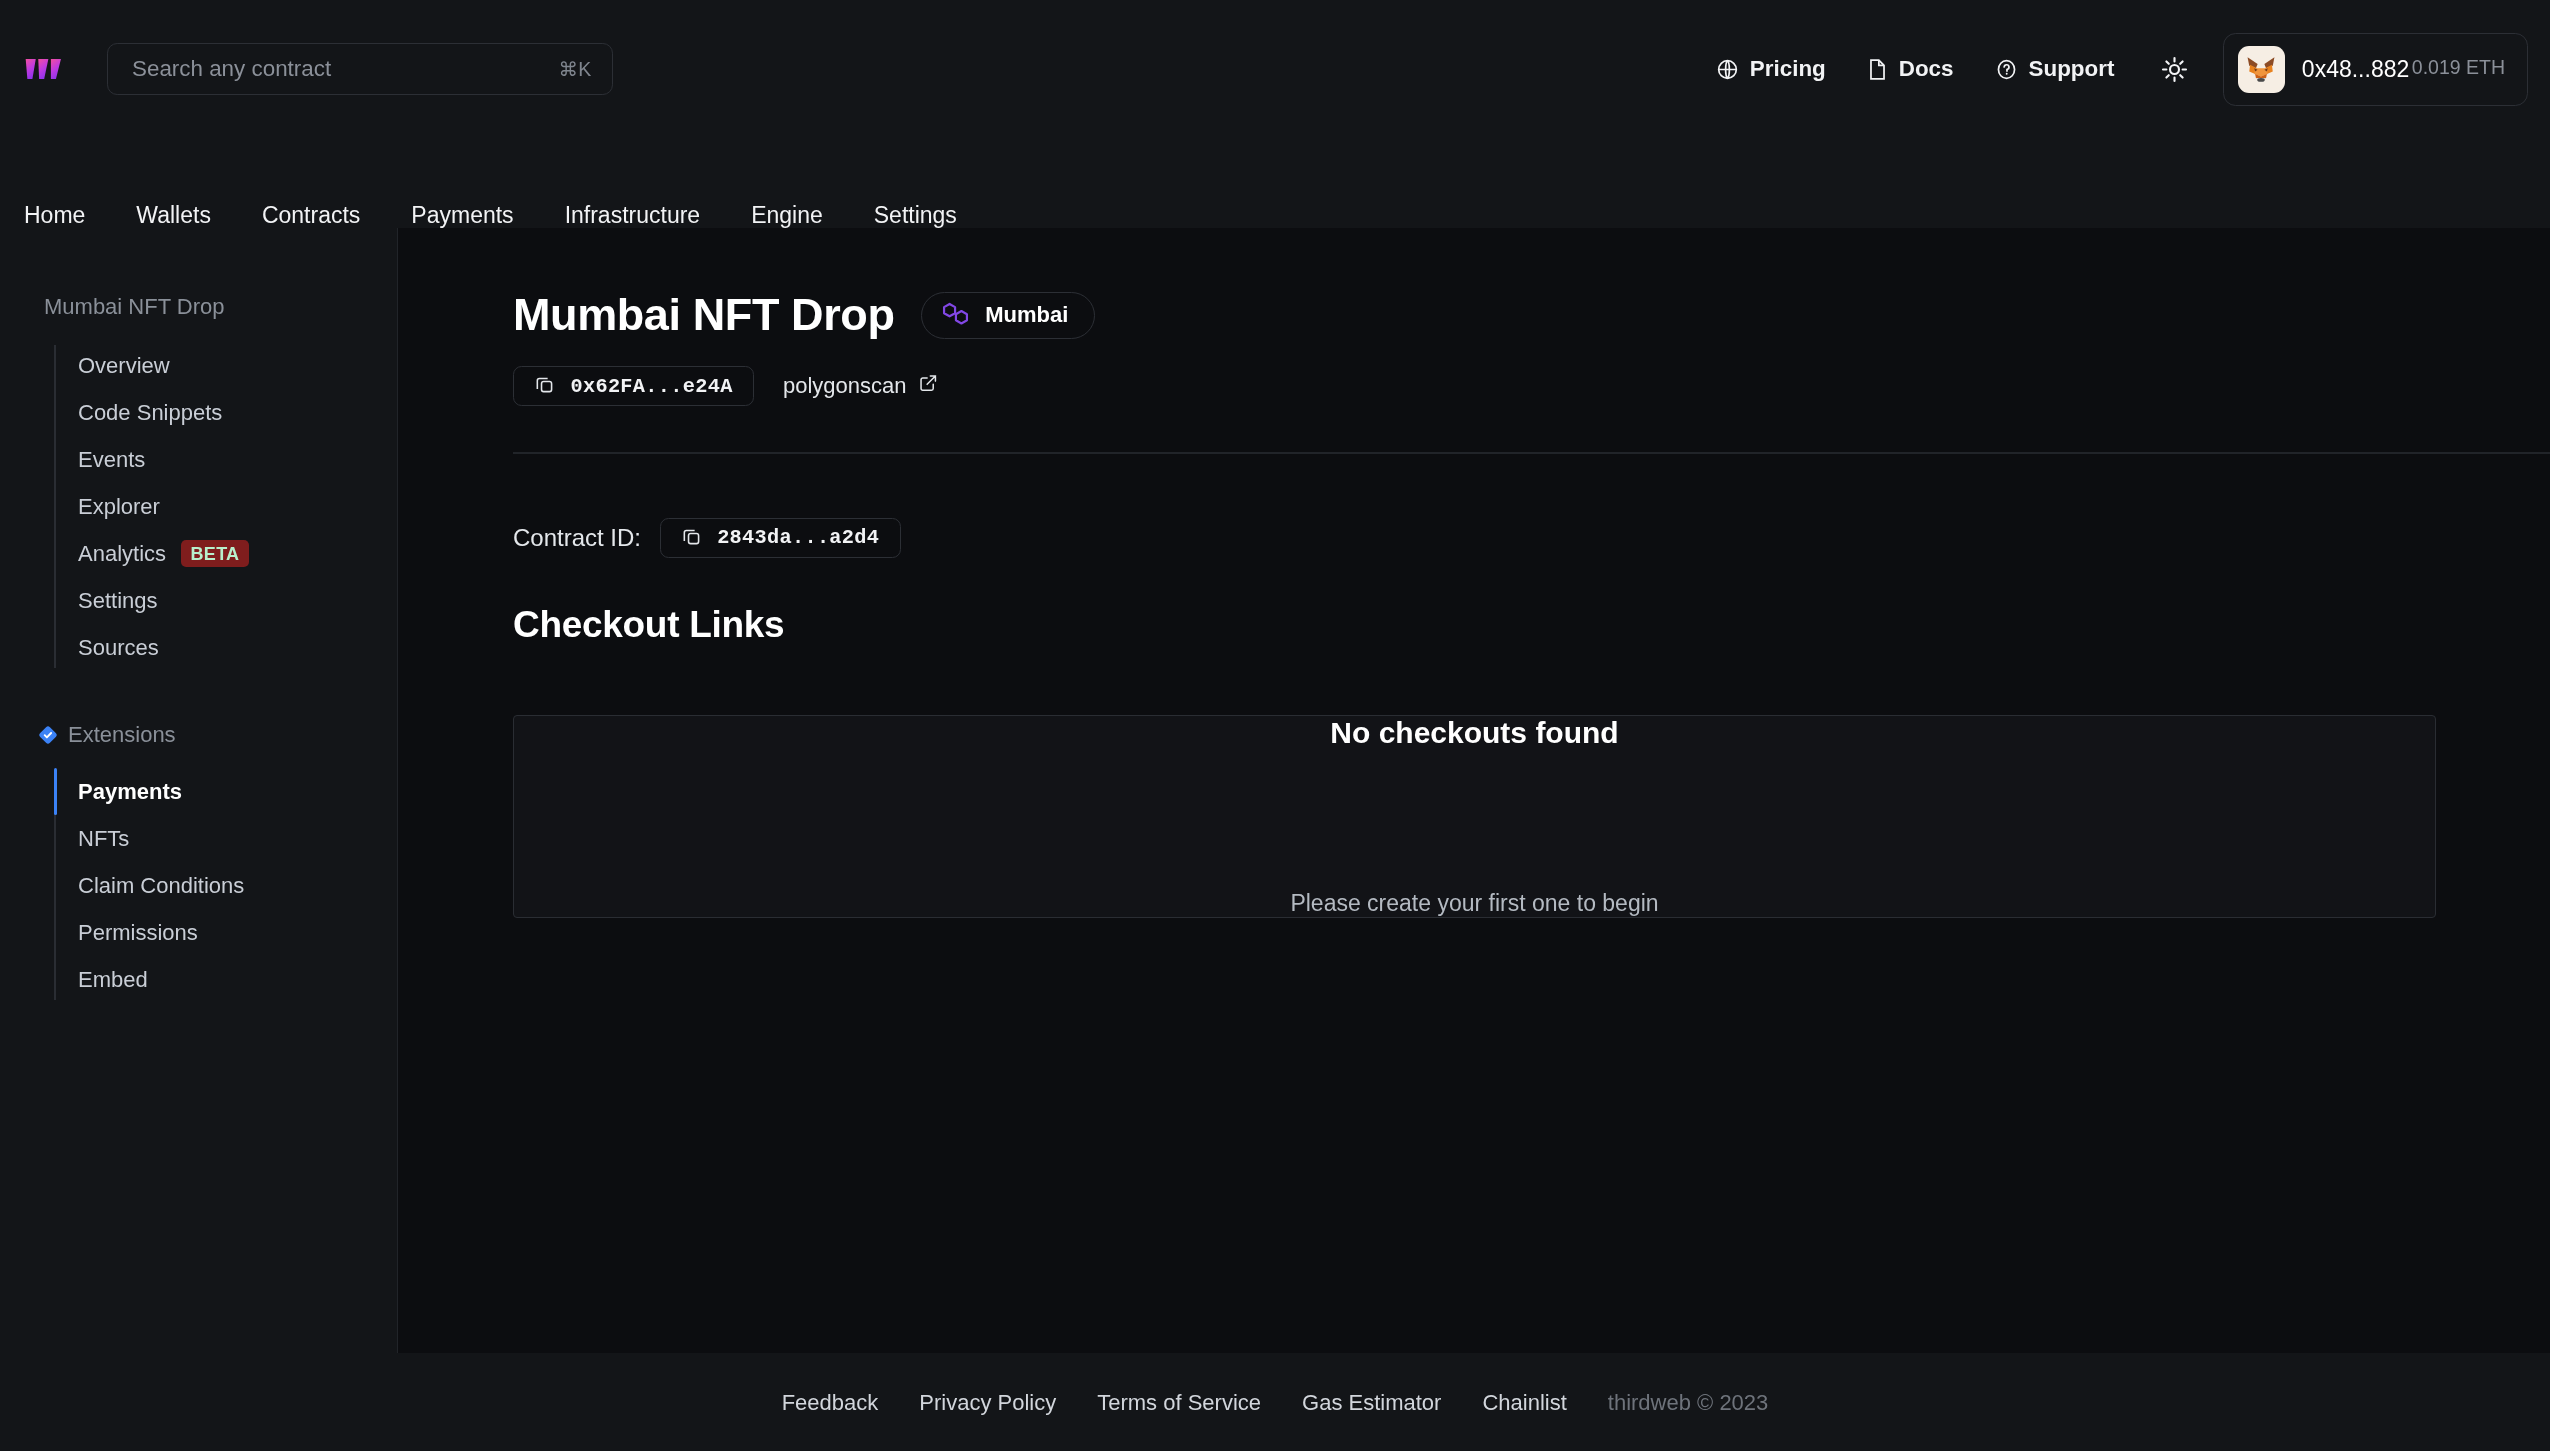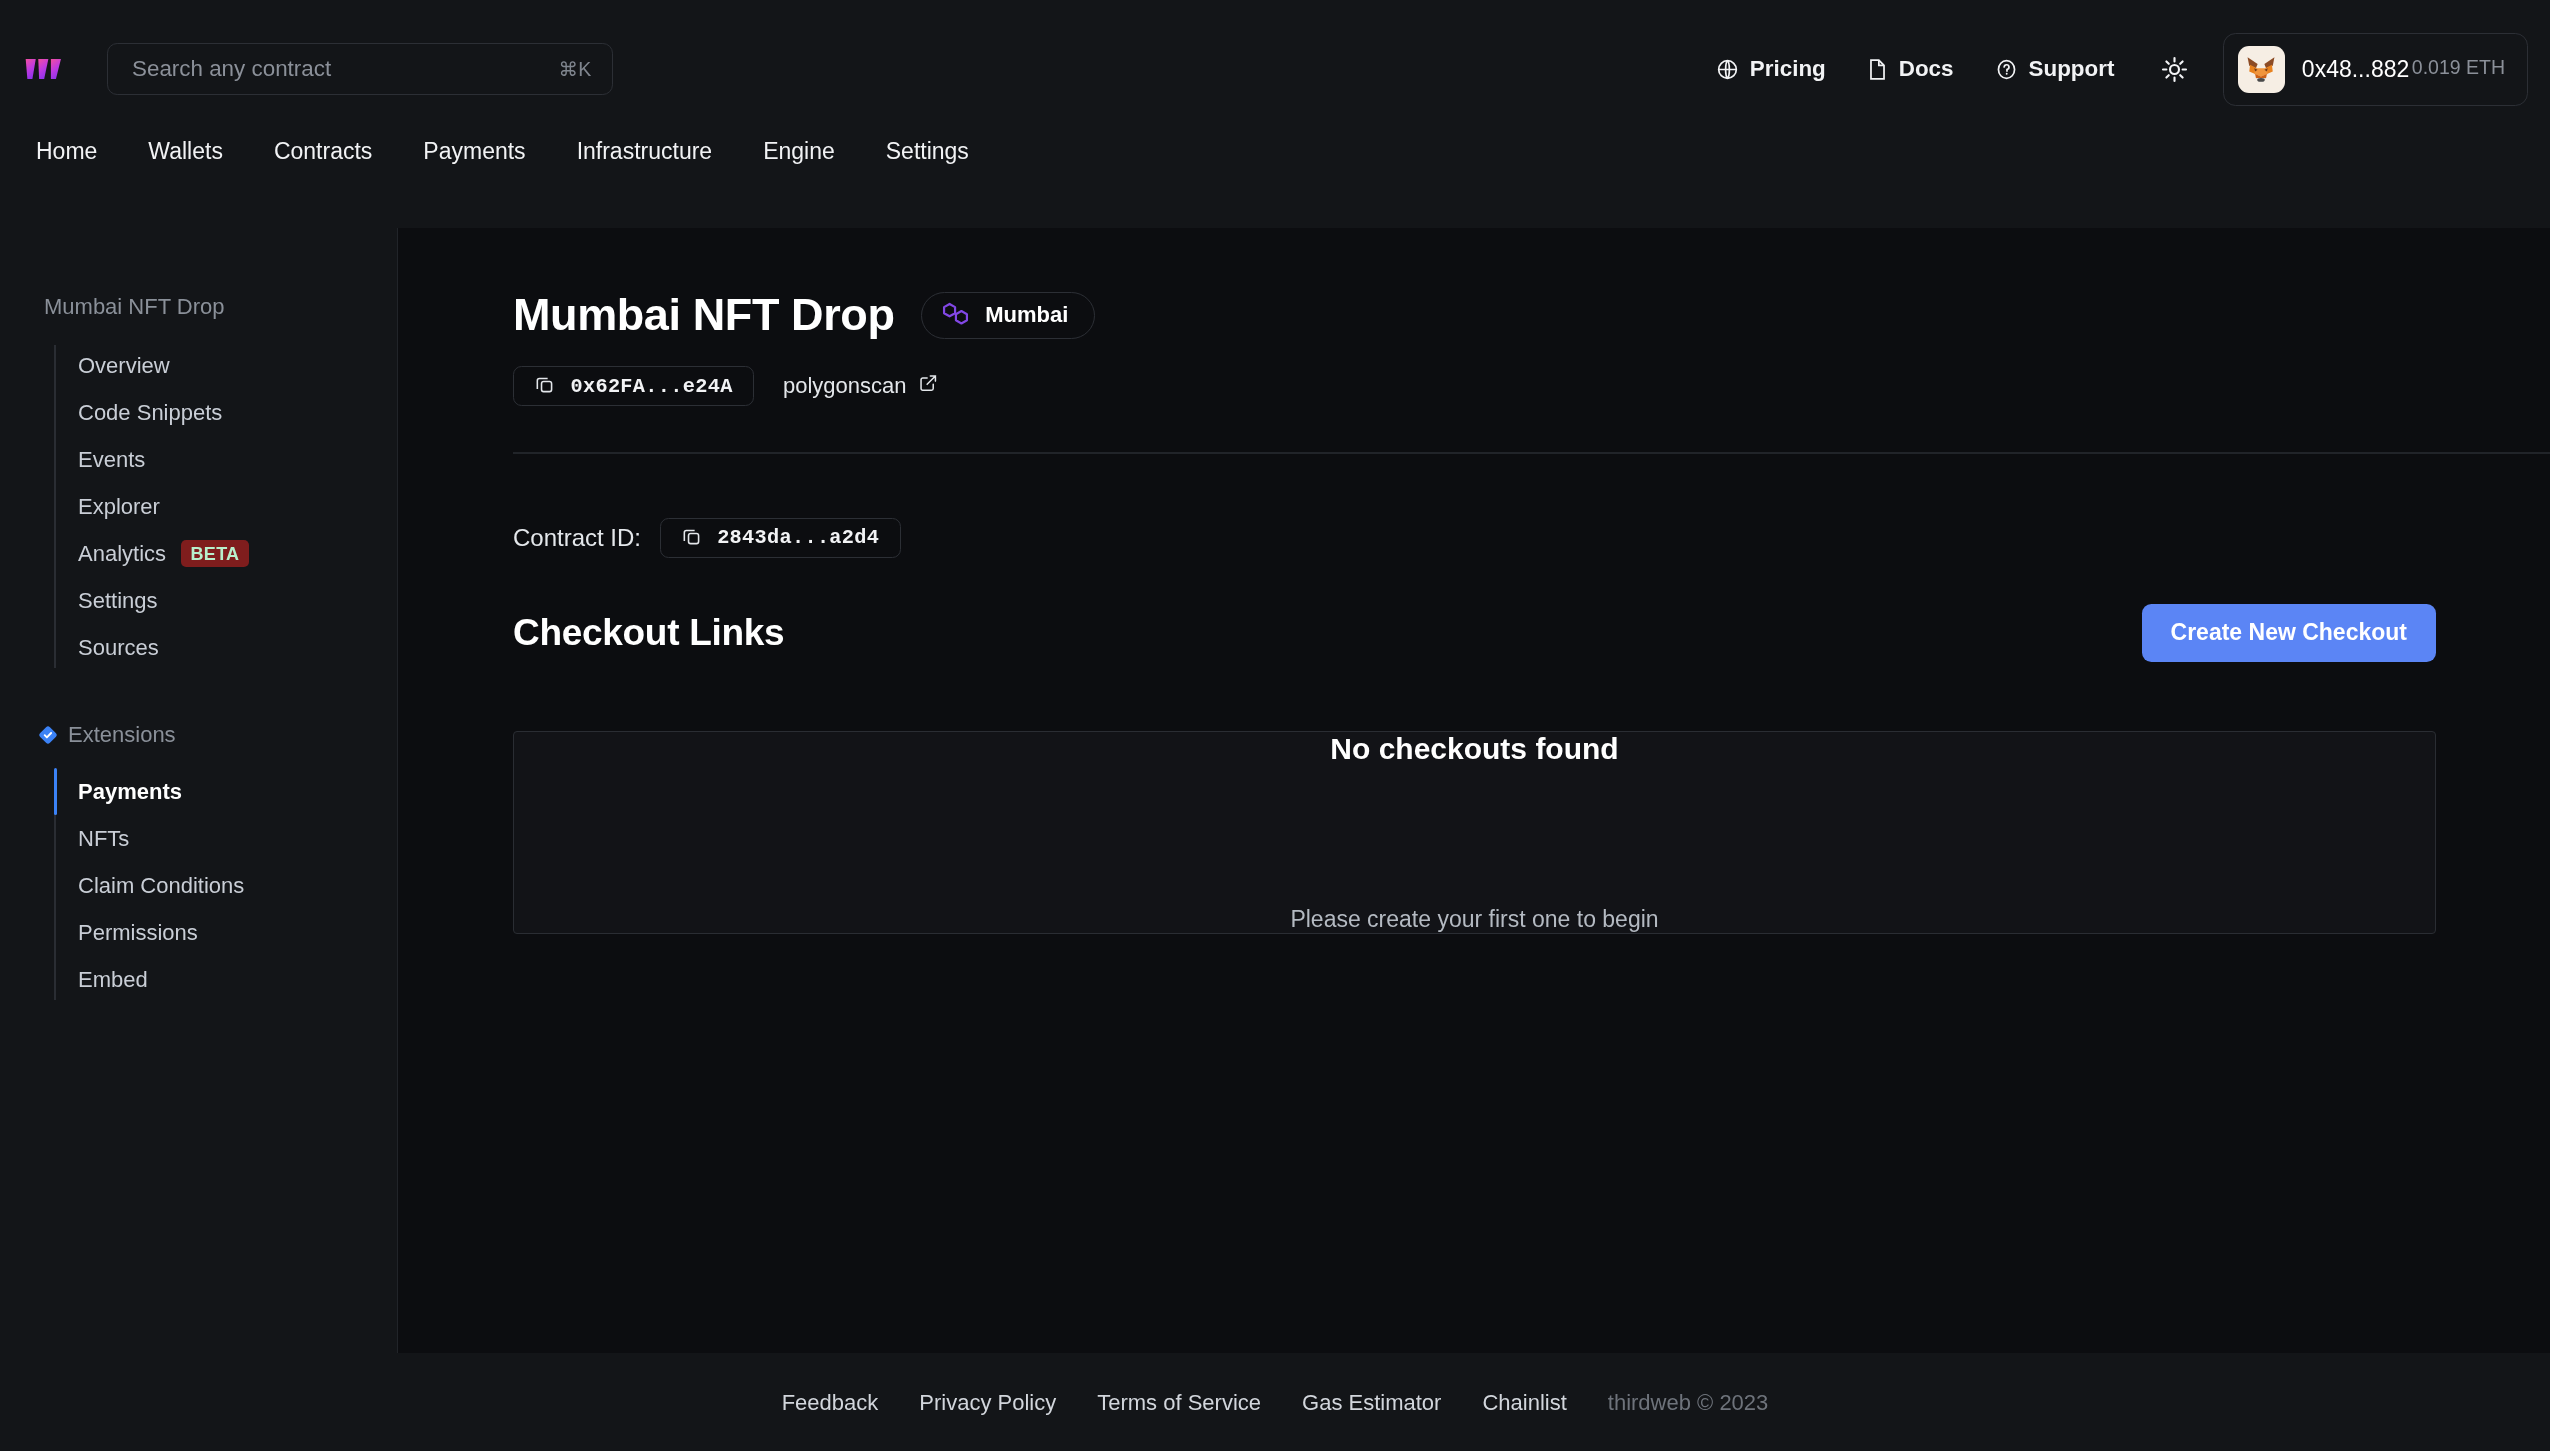--- a/index.html
+++ b/index.html
@@ -60,21 +60,21 @@
     width: 47px; height: 47px; border-radius: 11px; background: #f6eee4;
     display: flex; align-items: center; justify-content: center; overflow: hidden; flex: none;
   }
   .wallet-text { display: flex; flex-direction: row; justify-content: center; gap: 2.5px; }
   .wallet-addr { color: #ffffff; font-size: 23px; font-weight: 400; line-height: 1.05; }
   .wallet-bal { color: #8b9099; font-size: 19.5px; line-height: 1.05; }
 
   
   .navbar {
     position: absolute; left: 0; top: 138px; width: 2550px; height: 91px;
-    background: #131518; display: flex; align-items: flex-start; padding-left: 36px;
+    background: #131518; display: flex; align-items: flex-end; padding-left: 24px;
   }
   .nav-item {
     color: #f2f3f5; font-size: 23px; font-weight: 400;
     padding: 0 0; margin-right: 0; cursor: pointer; white-space: nowrap;
   }
   .nav-gap { width: 51px; flex: none; }
 
   
   .sidebar {
     position: absolute; left: 0; top: 228px; width: 398px; height: 1125px;
@@ -386,21 +386,20 @@
               <rect x="8.6" y="8.6" width="11.5" height="11.5" rx="2.4"></rect>
               <path d="M15.6 5.2H6.2a2.4 2.4 0 0 0-2.4 2.4v9.4"></path>
             </svg>
           </span>
           <span class="mono">2843da...a2d4</span>
         </div>
       </div>
 
       <div class="section-row">
         <div class="section-title">Checkout Links</div>
-        <button class="primary-btn">Create New Checkout</button>
       </div>
 
       <div class="empty-card">
         <div class="empty-title">No checkouts found</div>
         <div class="empty-sub">Please create your first one to begin</div>
       </div>
 
     </div>
   </div>
 

